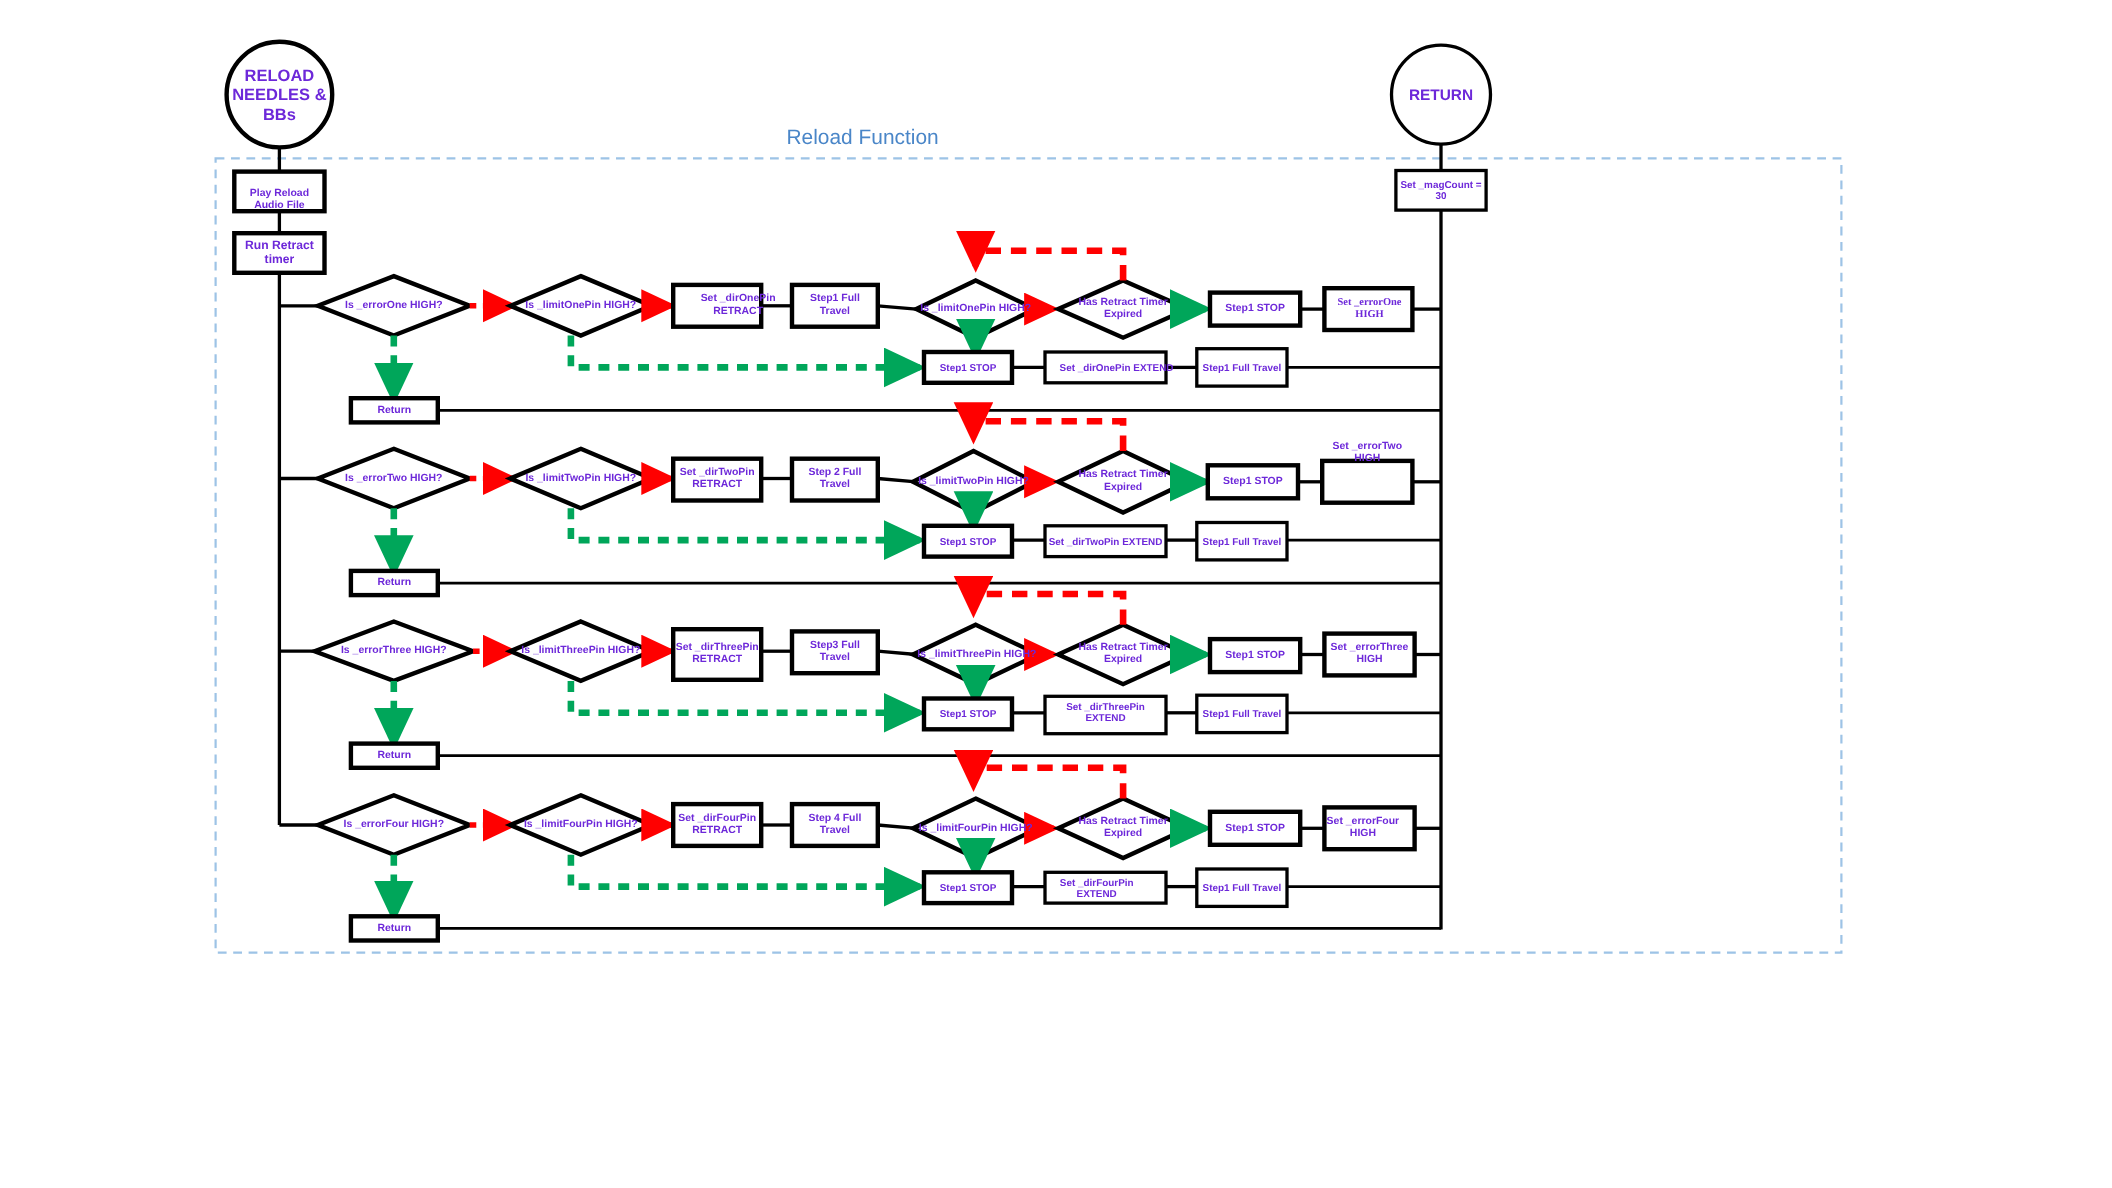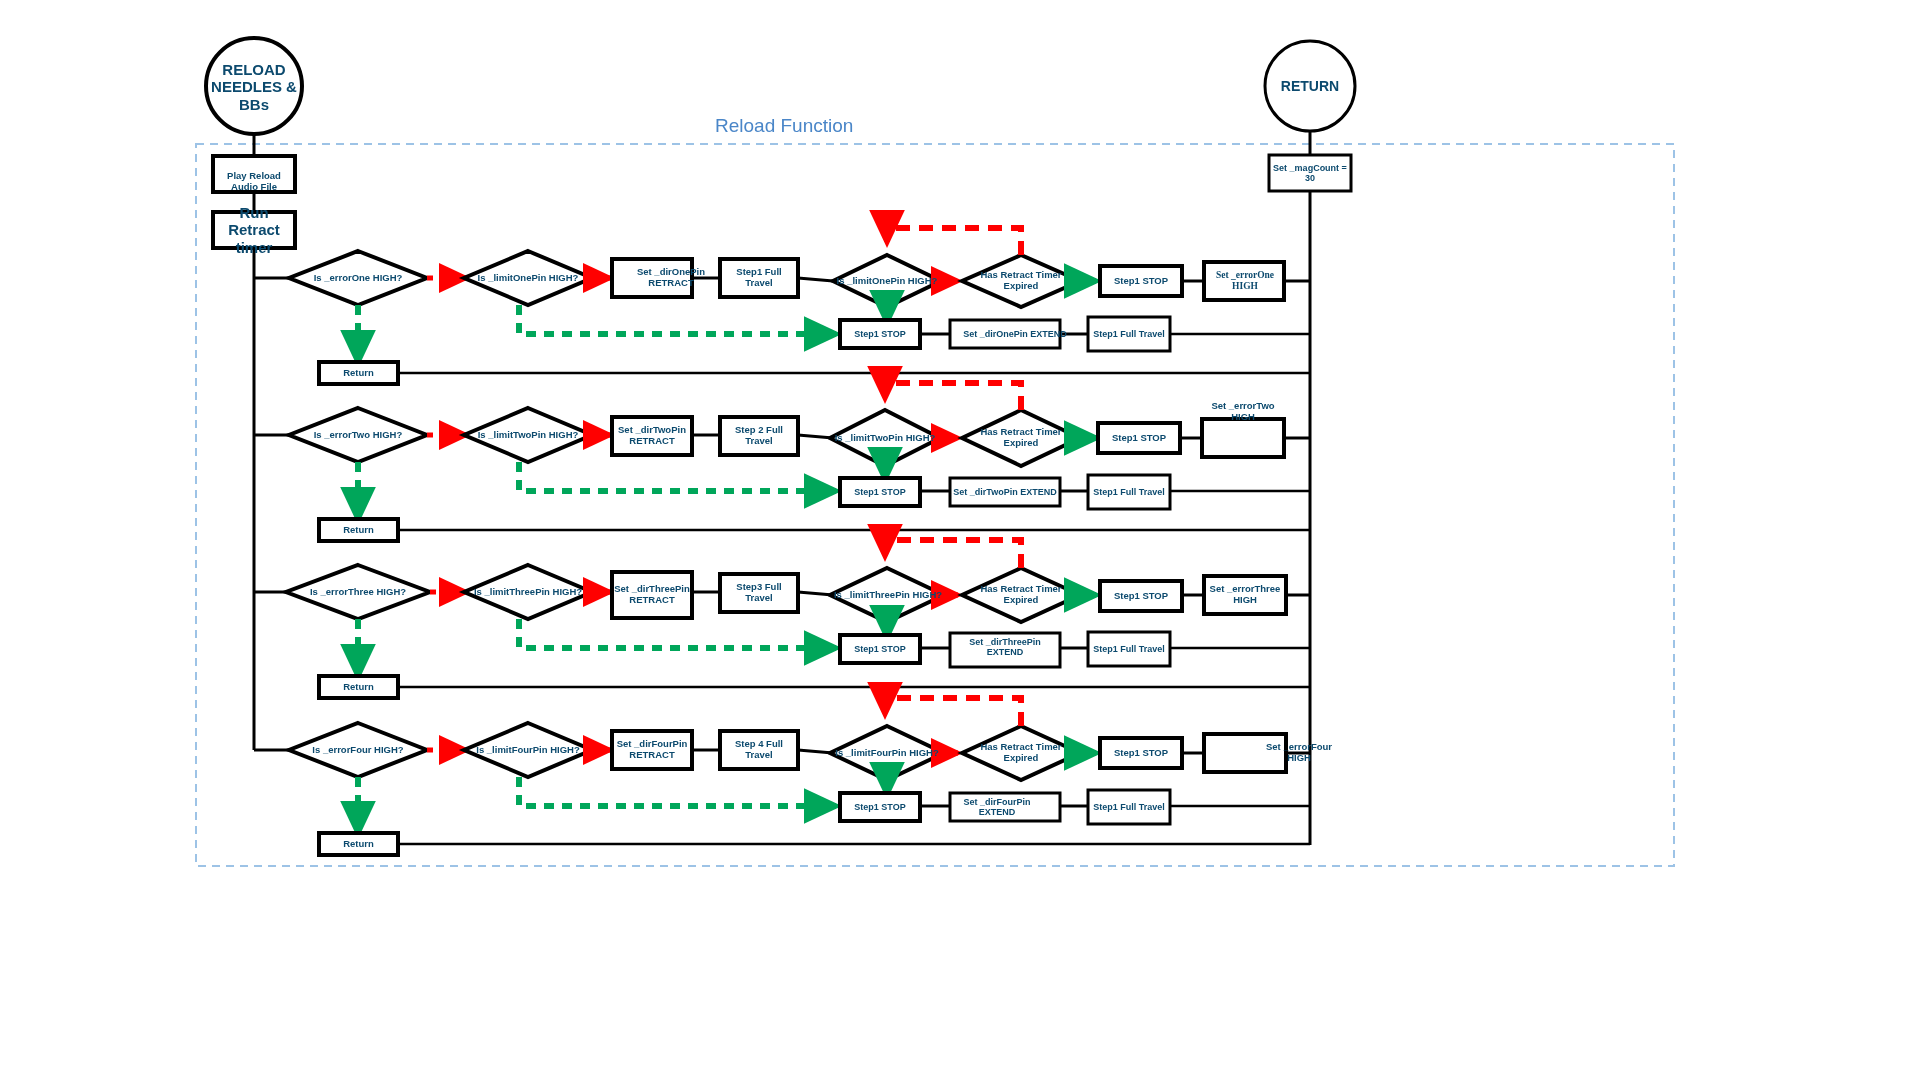--- a/index.html
+++ b/index.html
@@ -1,20 +1,20 @@
 <!DOCTYPE html>
 <html><head>
 <meta charset="utf-8">
 <style>
   html,body{margin:0;padding:0;background:#ffffff;}
   body{width:1920px;height:1080px;font-family:"Liberation Sans",sans-serif;overflow:hidden;}
   #stage{position:relative;width:1920px;height:1080px;}
   svg{position:absolute;left:0;top:0;width:1920px;height:1080px;}
   .lbl{position:absolute;display:flex;align-items:center;justify-content:center;text-align:center;
-       font-family:"Liberation Sans",sans-serif;font-weight:bold;color:#0c4a6e;line-height:1.15;
+       font-family:"Liberation Sans",sans-serif;font-weight:bold;color:#6d28d9;line-height:1.15;
        pointer-events:none;}
   .ttl{position:absolute;font-family:"Liberation Sans",sans-serif;font-size:19px;color:#4a86c8;}
 </style>
 </head>
 <body>
 
 <div id="stage">
 
   <svg viewBox="0 0 1920 1080" xmlns="http://www.w3.org/2000/svg">
     <defs>
@@ -180,21 +180,21 @@
     <rect x="319" y="833" width="79" height="22" fill="#fff" stroke="#000" stroke-width="4"></rect>
     <path d="M398,844 L1310,844" stroke="#000" stroke-width="2.5"></path>
   </svg>
 
   <div class="ttl" style="left:715px;top:115px;">Reload Function</div>
 
   <div class="lbl" style="left:209px;top:52px;width:90px;height:70px;font-size:15px;">RELOAD NEEDLES &amp; BBs</div>
   <div class="lbl" style="left:1266px;top:74px;width:88px;height:24px;font-size:14px;">RETURN</div>
 
   <div class="lbl" style="left:215px;top:166px;width:78px;height:32px;font-size:9.5px;">Play Reload Audio File</div>
-  <div class="lbl" style="left:215px;top:214px;width:78px;height:32px;font-size:15px;">Run Retract timer</div>
+  <div class="lbl" style="left:215px;top:214px;width:78px;height:32px;font-size:11px;">Run Retract timer</div>
   <div class="lbl" style="left:1271px;top:157px;width:78px;height:32px;font-size:9px;">Set _magCount = 30</div>
 
   <div class="lbl" style="left:306px;top:268px;width:104px;height:20px;font-size:9.5px;">Is _errorOne HIGH?</div>
   <div class="lbl" style="left:474px;top:268px;width:108px;height:20px;font-size:9.5px;">Is _limitOnePin HIGH?</div>
   <div class="lbl" style="left:614px;top:261px;width:76px;height:34px;font-size:9.5px;padding-left:19px;">Set _dirOnePin RETRACT</div>
   <div class="lbl" style="left:722px;top:261px;width:74px;height:34px;font-size:9.5px;">Step1 Full Travel</div>
   <div class="lbl" style="left:835px;top:271px;width:104px;height:20px;font-size:9.5px;">Is _limitOnePin HIGH?</div>
   <div class="lbl" style="left:968px;top:264px;width:106px;height:34px;font-size:9.5px;">Has Retract Timer Expired</div>
   <div class="lbl" style="left:1102px;top:268px;width:78px;height:26px;font-size:9.5px;">Step1 STOP</div>
   <div class="lbl" style="left:1206px;top:264px;width:78px;height:34px;font-size:9.5px;font-family:Liberation Serif, serif;">Set _errorOne HIGH</div>
@@ -229,19 +229,19 @@
   <div class="lbl" style="left:1090px;top:634px;width:78px;height:30px;font-size:9px;">Step1 Full Travel</div>
   <div class="lbl" style="left:321px;top:677px;width:75px;height:20px;font-size:9.5px;">Return</div>
 
   <div class="lbl" style="left:306px;top:740px;width:104px;height:20px;font-size:9.5px;">Is _errorFour HIGH?</div>
   <div class="lbl" style="left:472px;top:740px;width:112px;height:20px;font-size:9.5px;">Is _limitFourPin HIGH?</div>
   <div class="lbl" style="left:614px;top:733px;width:76px;height:34px;font-size:9.5px;">Set _dirFourPin RETRACT</div>
   <div class="lbl" style="left:722px;top:733px;width:74px;height:34px;font-size:9.5px;">Step 4 Full Travel</div>
   <div class="lbl" style="left:833px;top:743px;width:108px;height:20px;font-size:9.5px;">Is _limitFourPin HIGH?</div>
   <div class="lbl" style="left:968px;top:736px;width:106px;height:34px;font-size:9.5px;">Has Retract Timer Expired</div>
   <div class="lbl" style="left:1102px;top:740px;width:78px;height:26px;font-size:9.5px;">Step1 STOP</div>
-  <div class="lbl" style="left:1260px;top:736px;width:78px;height:34px;font-size:9.5px;">Set _errorFour HIGH</div>
+  <div class="lbl" style="left:1200px;top:736px;width:78px;height:34px;font-size:9.5px;">Set _errorFour HIGH</div>
   <div class="lbl" style="left:842px;top:795px;width:76px;height:24px;font-size:9px;">Step1 STOP</div>
   <div class="lbl" style="left:952px;top:795px;width:90px;height:24px;font-size:9px;">Set _dirFourPin EXTEND</div>
   <div class="lbl" style="left:1090px;top:792px;width:78px;height:30px;font-size:9px;">Step1 Full Travel</div>
   <div class="lbl" style="left:321px;top:834px;width:75px;height:20px;font-size:9.5px;">Return</div>
 
 </div>
 
 </body></html>

